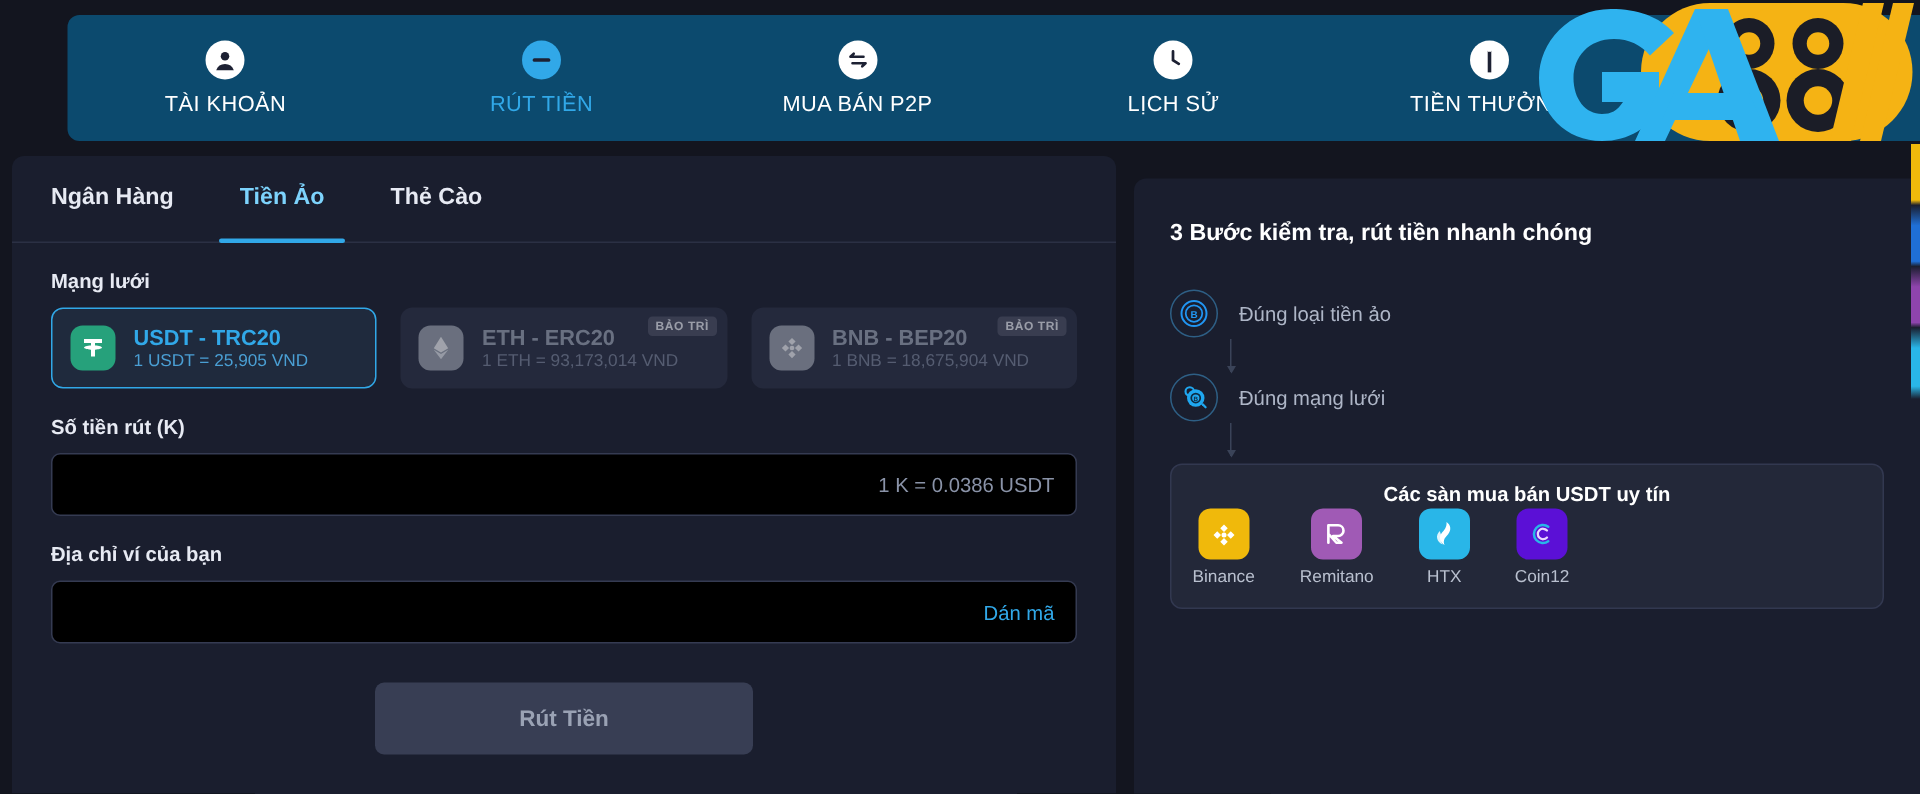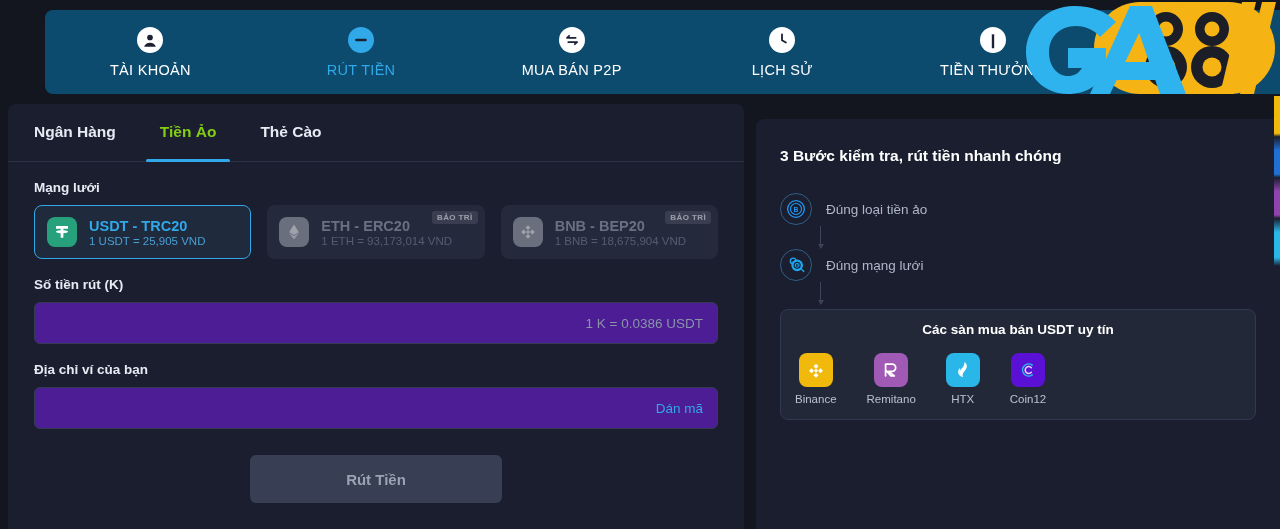--- a/index.html
+++ b/index.html
@@ -48,21 +48,21 @@
     position: absolute; left: 756px; top: 15px; width: 524px; height: 425px;
     background: #1a1e2e; border-radius: 8px 0 0 0;
   }
 
   
   .tabs { display: flex; align-items: flex-end; gap: 0; padding: 0 26px; height: 58px;
           border-bottom: 1px solid #2b3044; }
   .tab { position: relative; height: 58px; display: flex; align-items: center;
          padding: 0 22px; color: #e7eaf3; font-size: 15.5px; font-weight: 700; cursor: pointer; }
   .tab:first-child { padding-left: 0; }
-  .tab.active { color: #84cc16; }
+  .tab.active { color: #7dd3fc; }
   .tab.active::after {
     content: ""; position: absolute; left: 8px; right: 8px; bottom: -1px; height: 3px;
     background: #31a8e8; border-radius: 2px;
   }
 
   .section { padding: 0 26px; }
   .field-label { color: #e7eaf3; font-size: 13.5px; font-weight: 700; margin: 18px 0 10px; }
 
   
   .net-row { display: flex; gap: 16px; }
@@ -85,21 +85,21 @@
   .net-rate { font-size: 11.5px; color: #79839a; white-space: nowrap; }
   .net-card.selected .net-rate { color: #4a9fd4; }
   .badge {
     position: absolute; top: 6px; right: 7px; background: #4c5166; color: #e9ecf4;
     font-size: 8px; font-weight: 700; letter-spacing: .4px;
     padding: 2px 5px; border-radius: 3px;
   }
 
   
   .input-box {
-    height: 42px; border: 1px solid #353b52; border-radius: 6px; background: #4c1d95;
+    height: 42px; border: 1px solid #353b52; border-radius: 6px; background: #000000;
     display: flex; align-items: center; justify-content: flex-end; padding: 0 14px;
     cursor: text;
   }
   .input-hint { color: #8a93a8; font-size: 13.5px; }
   .paste-link { color: #31a8e8; font-size: 13.5px; cursor: pointer; }
 
   .submit-wrap { display: flex; justify-content: center; margin-top: 26px; }
   .submit-btn {
     width: 252px; height: 48px; border-radius: 6px; border: none;
     background: #383e54; color: #9aa2b4; font-size: 15px; font-weight: 700;
@@ -125,21 +125,21 @@
     border-left: 3px solid transparent; border-right: 3px solid transparent;
     border-top: 5px solid #3a4358;
   }
   .step-label { color: #aeb6c7; font-size: 13.5px; }
 
   
   .ex-box {
     margin: 16px 24px 0; border: 1px solid #323850; border-radius: 8px;
     background: #232839; padding: 12px 14px 14px;
   }
-  .ex-title { text-align: center; color: #ffffff; font-size: 13.5px; font-weight: 700; margin-bottom: 16px; }
+  .ex-title { text-align: center; color: #ffffff; font-size: 13.5px; font-weight: 700; margin-bottom: 2px; }
   .ex-row { display: flex; gap: 30px; }
   .ex-item { display: flex; flex-direction: column; align-items: center; gap: 6px; cursor: pointer; }
   .ex-icon { width: 34px; height: 34px; border-radius: 8px;
              display: flex; align-items: center; justify-content: center; }
   .ex-name { color: #b9c0cf; font-size: 11.5px; }
 
   
   .edge-sliver { position: absolute; right: 0; top: 96px; width: 6px; height: 170px;
                  background: linear-gradient(180deg,#f0b90b 0%,#f0b90b 22%,#1a1e2e 24%,
                    #1f6fd6 32%, #1f6fd6 46%, #1a1e2e 48%, #8e44ad 56%, #8e44ad 70%,

